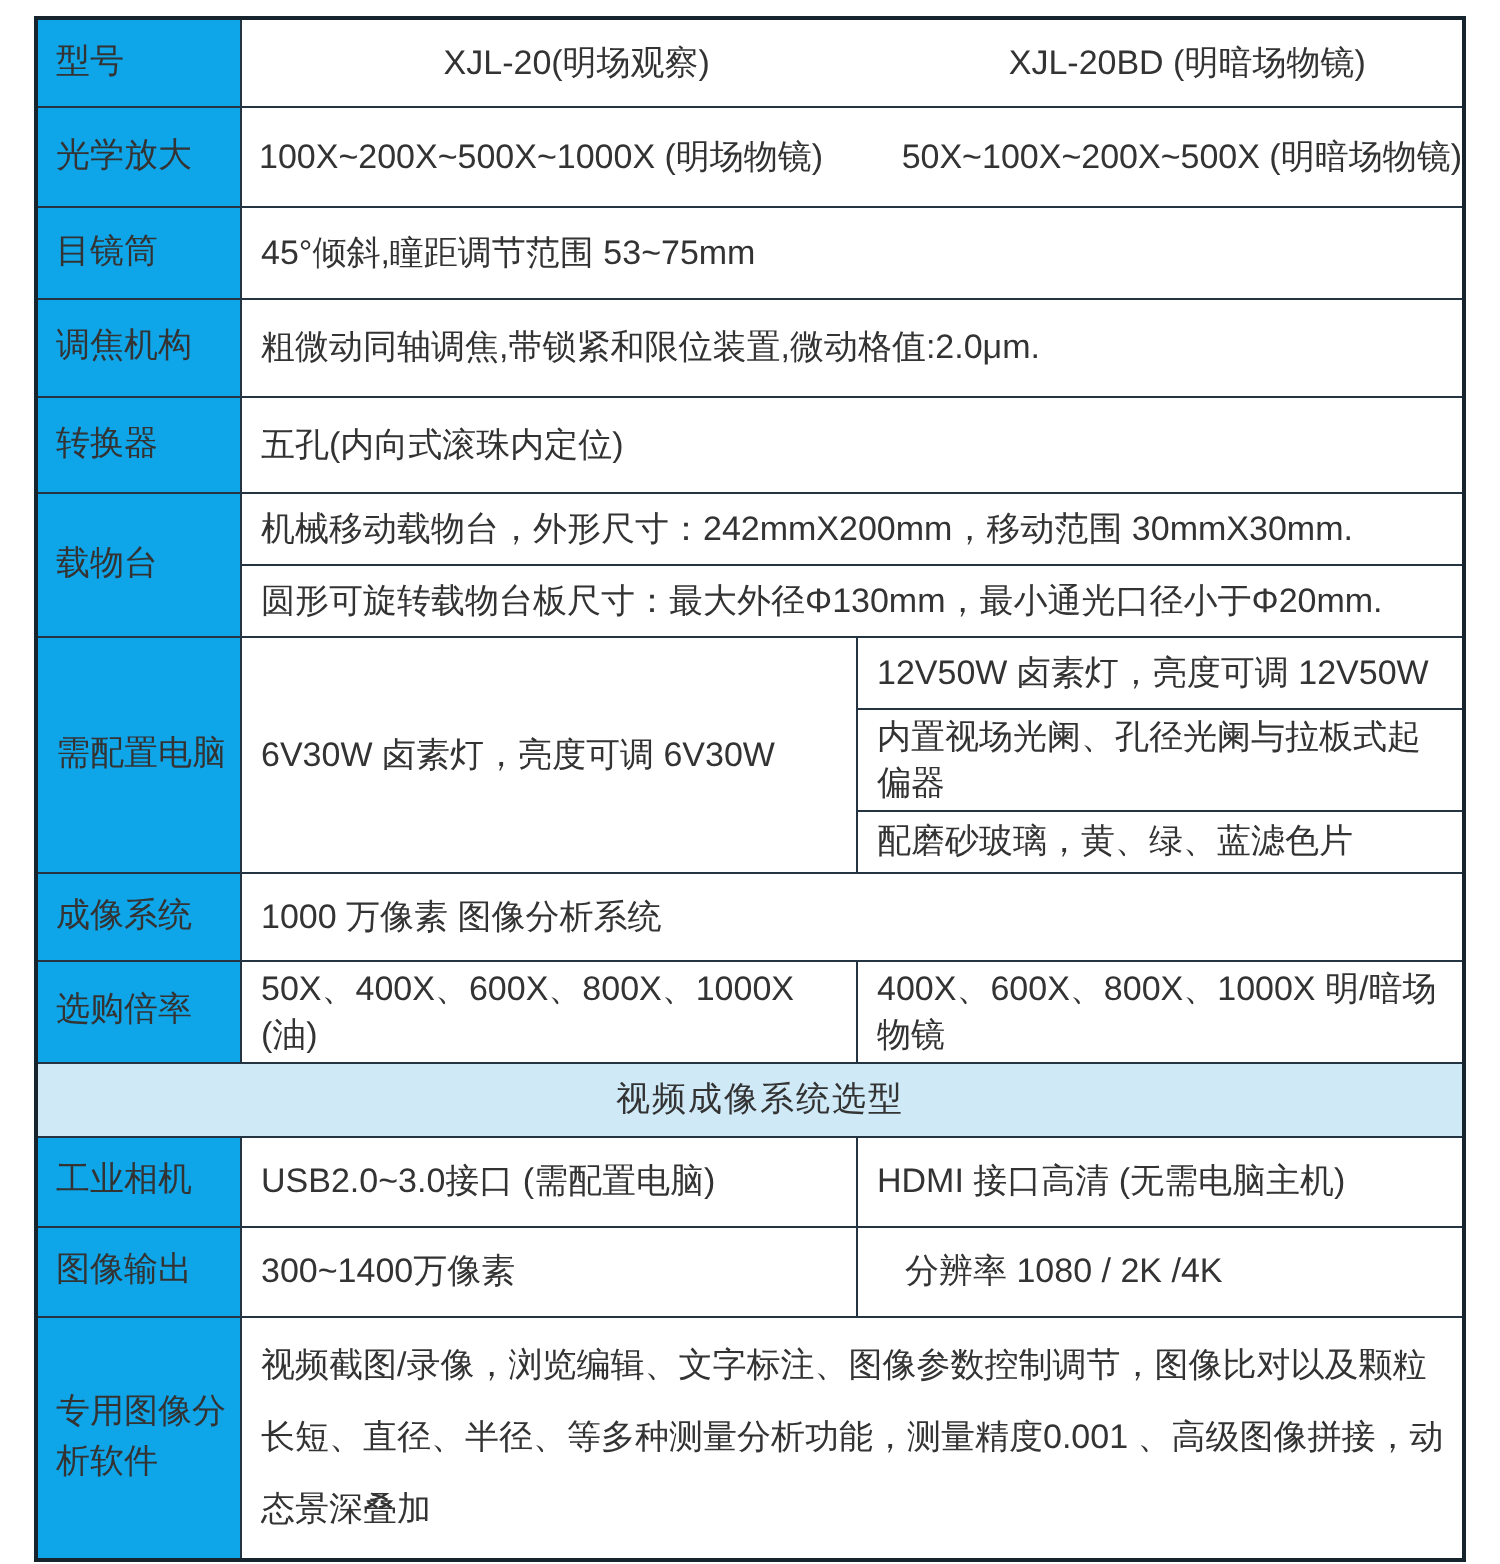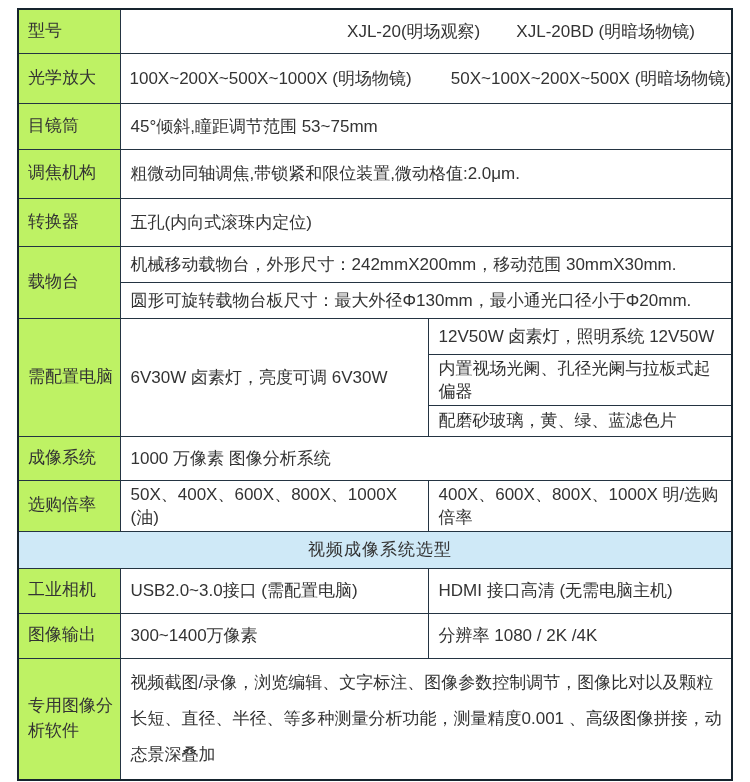--- a/index.html
+++ b/index.html
@@ -17,30 +17,30 @@
   }
   table.spec th, table.spec td{
     border:1px solid #243442;
     font-size:17px;
     font-weight:normal;
     color:#333333;
     vertical-align:middle;
     overflow:hidden;
   }
   th.rowlabel{
-    background:#bef264;
+    background:#0ea5e9;
     text-align:left;
     padding:2px 4px 2px 9px;
     font-size:19px;
     line-height:1.45;
   }
   td.val{padding:2px 8px 2px 10px;}
   td.nopad{padding:0;}
   .split{display:flex;width:100%;}
-  .split .half-a{flex:0 0 55%;text-align:right;margin-left:24px;}
+  .split .half-a{flex:0 0 55%;text-align:center;}
   .split .half-b{flex:1;text-align:center;}
   .split .lefttext-a{flex:0 0 50.2%;text-align:left;padding-left:9px;box-sizing:border-box;}
   .split .lefttext-b{flex:1;text-align:right;padding-left:14px;box-sizing:border-box;}
   td.video-row{
     background:#cfe9f7;
     text-align:center;
     font-size:20px;
     font-weight:bold;
     color:#14537a;
     letter-spacing:1px;
@@ -100,54 +100,54 @@
       <th class="rowlabel" rowspan="2">载物台</th>
       <td class="val" colspan="2">机械移动载物台，外形尺寸：242mmX200mm，移动范围 30mmX30mm.</td>
     </tr>
     <tr style="height:36px">
       <td class="val" colspan="2">圆形可旋转载物台板尺寸：最大外径Φ130mm，最小通光口径小于Φ20mm.</td>
     </tr>
 
     <tr style="height:36px">
       <th class="rowlabel" rowspan="3">需配置电脑</th>
       <td class="val" rowspan="3">6V30W 卤素灯，亮度可调 6V30W</td>
-      <td class="val">12V50W 卤素灯，照明系统 12V50W</td>
+      <td class="val">12V50W 卤素灯，亮度可调 12V50W</td>
     </tr>
     <tr style="height:34px">
       <td class="val">内置视场光阑、孔径光阑与拉板式起偏器</td>
     </tr>
     <tr style="height:31px">
       <td class="val">配磨砂玻璃，黄、绿、蓝滤色片</td>
     </tr>
 
     <tr style="height:44px">
       <th class="rowlabel">成像系统</th>
       <td class="val" colspan="2">1000 万像素 图像分析系统</td>
     </tr>
 
     <tr style="height:46px">
       <th class="rowlabel">选购倍率</th>
       <td class="val">50X、400X、600X、800X、1000X (油)</td>
-      <td class="val">400X、600X、800X、1000X 明/选购倍率</td>
+      <td class="val">400X、600X、800X、1000X 明/暗场物镜</td>
     </tr>
 
     <tr style="height:37px">
       <td class="video-row" colspan="3">视频成像系统选型</td>
     </tr>
 
     <tr style="height:45px">
       <th class="rowlabel">工业相机</th>
       <td class="val">USB2.0~3.0接口 (需配置电脑)</td>
       <td class="val" style="">HDMI 接口高清 (无需电脑主机)</td>
     </tr>
 
     <tr style="height:45px">
       <th class="rowlabel">图像输出</th>
       <td class="val">300~1400万像素</td>
-      <td class="val" style="padding-left:10px">分辨率 1080 / 2K /4K</td>
+      <td class="val" style="padding-left:24px">分辨率 1080 / 2K /4K</td>
     </tr>
 
     <tr style="height:110px">
       <th class="rowlabel">专用图像分析软件</th>
       <td class="software-cell" colspan="2">
         <p>视频截图/录像，浏览编辑、文字标注、图像参数控制调节，图像比对以及颗粒长短、直径、半径、等多种测量分析功能，测量精度0.001 、高级图像拼接，动态景深叠加</p>
       </td>
     </tr>
   </tbody>
     </table>

